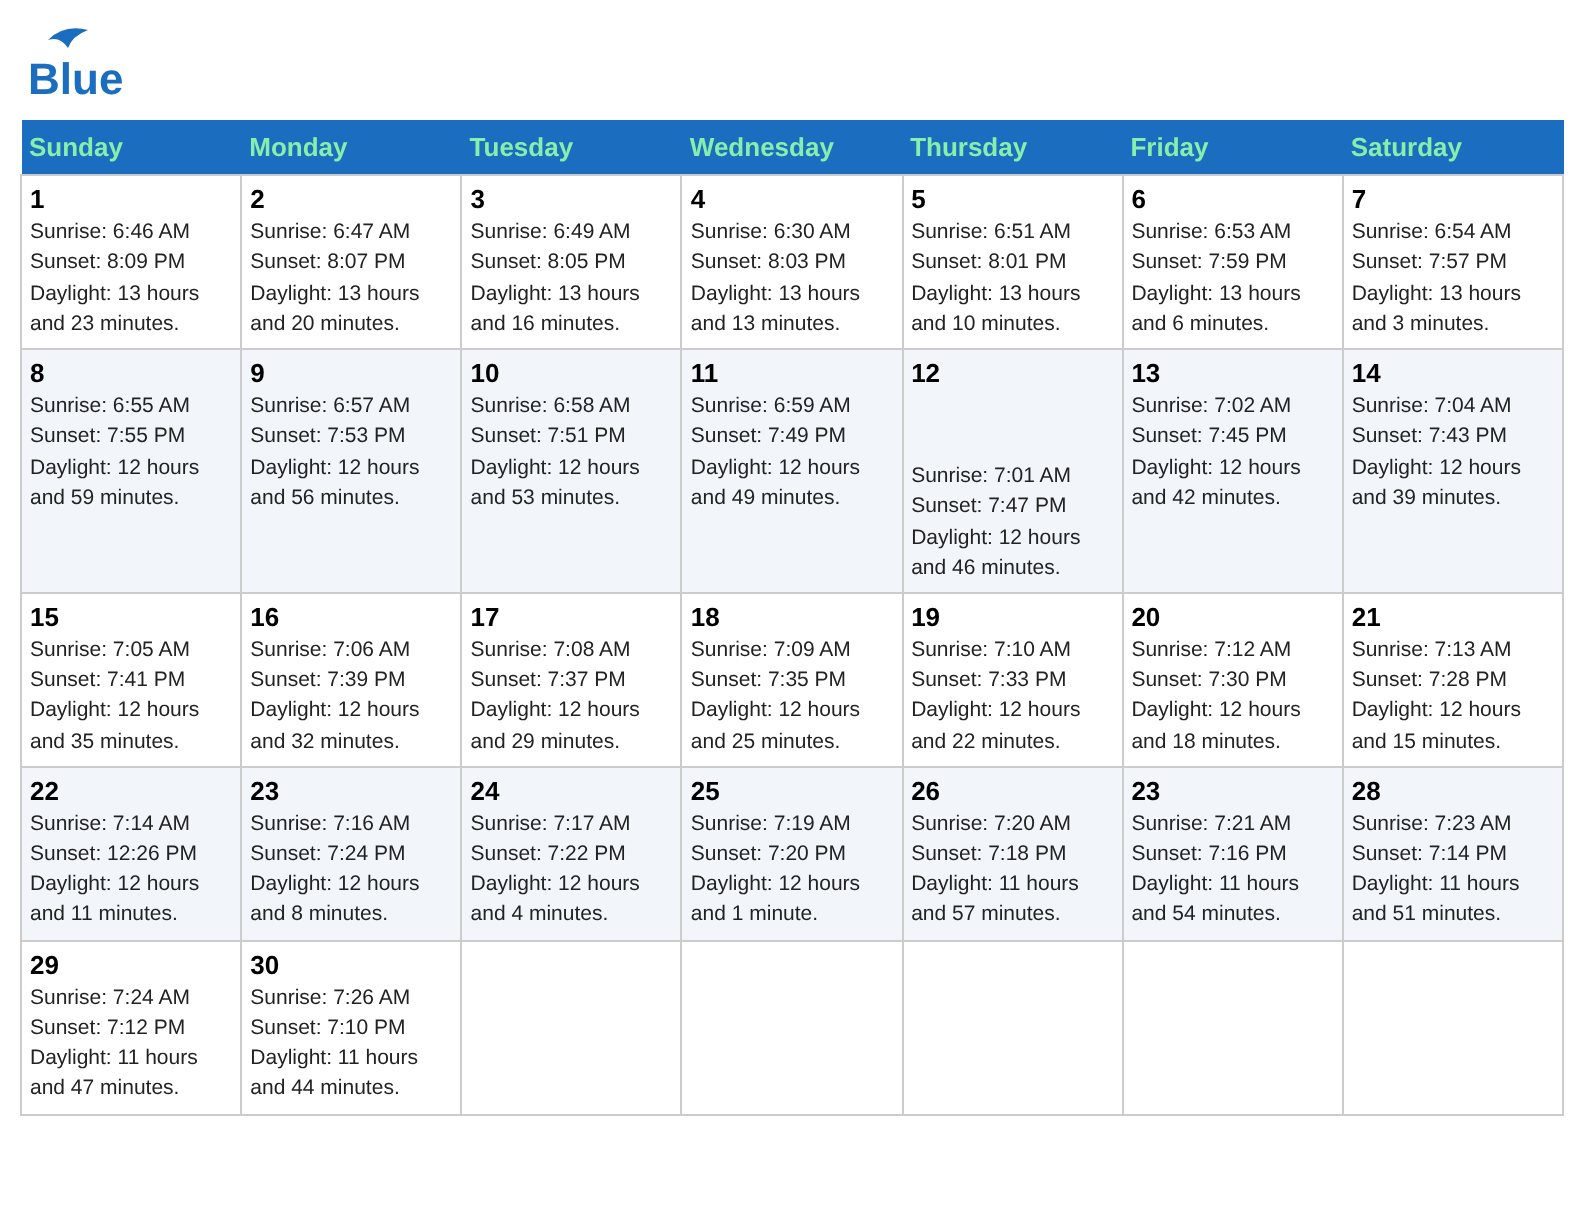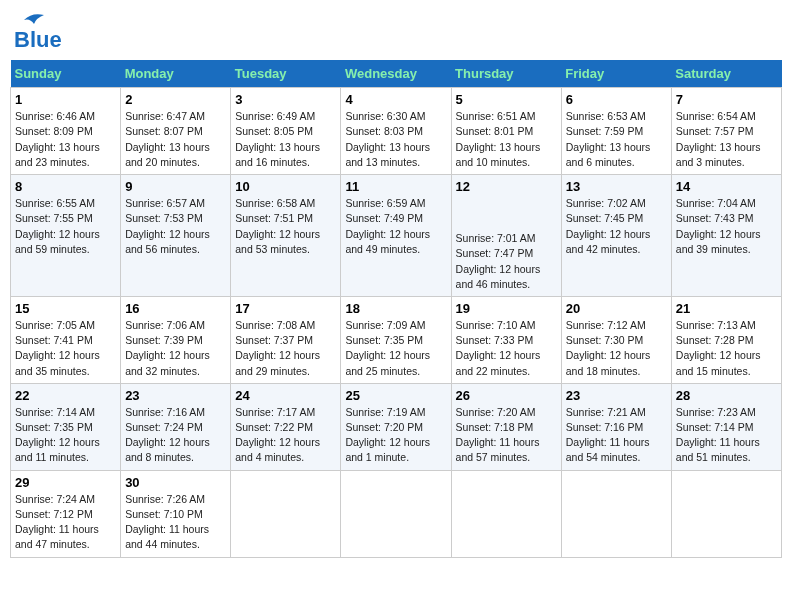--- a/index.html
+++ b/index.html
@@ -263,21 +263,21 @@
           <div class="day-detail" style="white-space: pre-line;">Sunrise: 7:13 AM
 Sunset: 7:28 PM
 Daylight: 12 hours
 and 15 minutes.</div>
         </td>
       </tr>
       <tr>
         <td>
           <span class="day-num">22</span>
           <div class="day-detail" style="white-space: pre-line;">Sunrise: 7:14 AM
-Sunset: 7:35 PM
+Sunset: 12:26 PM
 Daylight: 12 hours
 and 11 minutes.</div>
         </td>
         <td>
           <span class="day-num">23</span>
           <div class="day-detail" style="white-space: pre-line;">Sunrise: 7:16 AM
 Sunset: 7:24 PM
 Daylight: 12 hours
 and 8 minutes.</div>
         </td>

